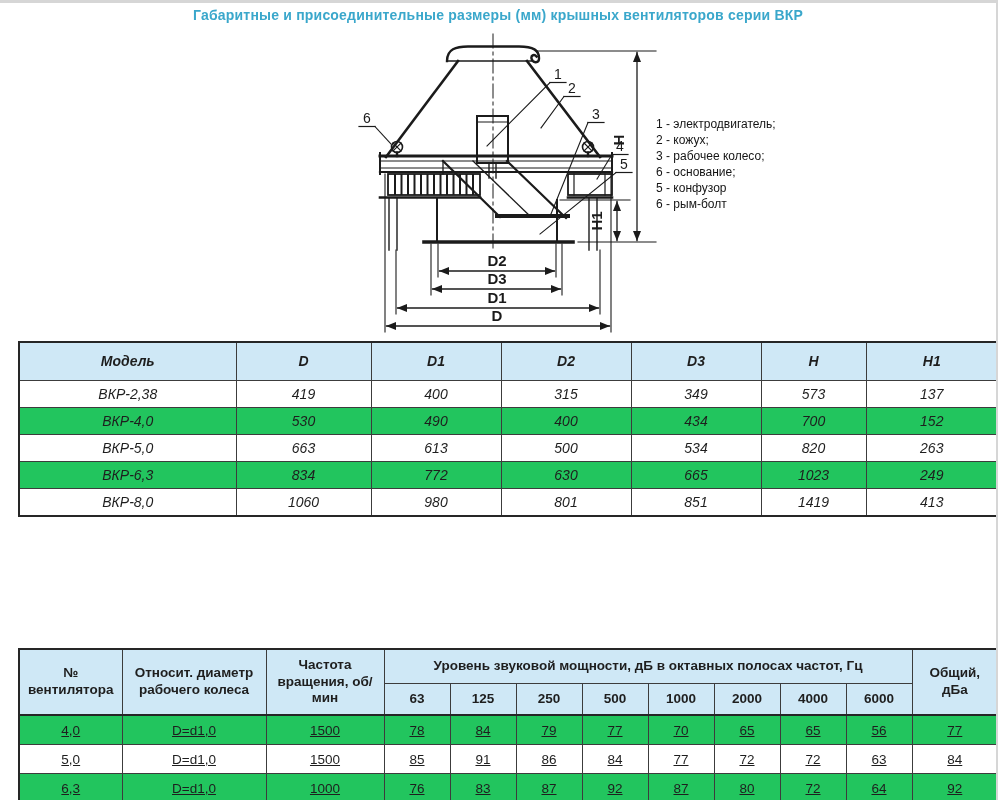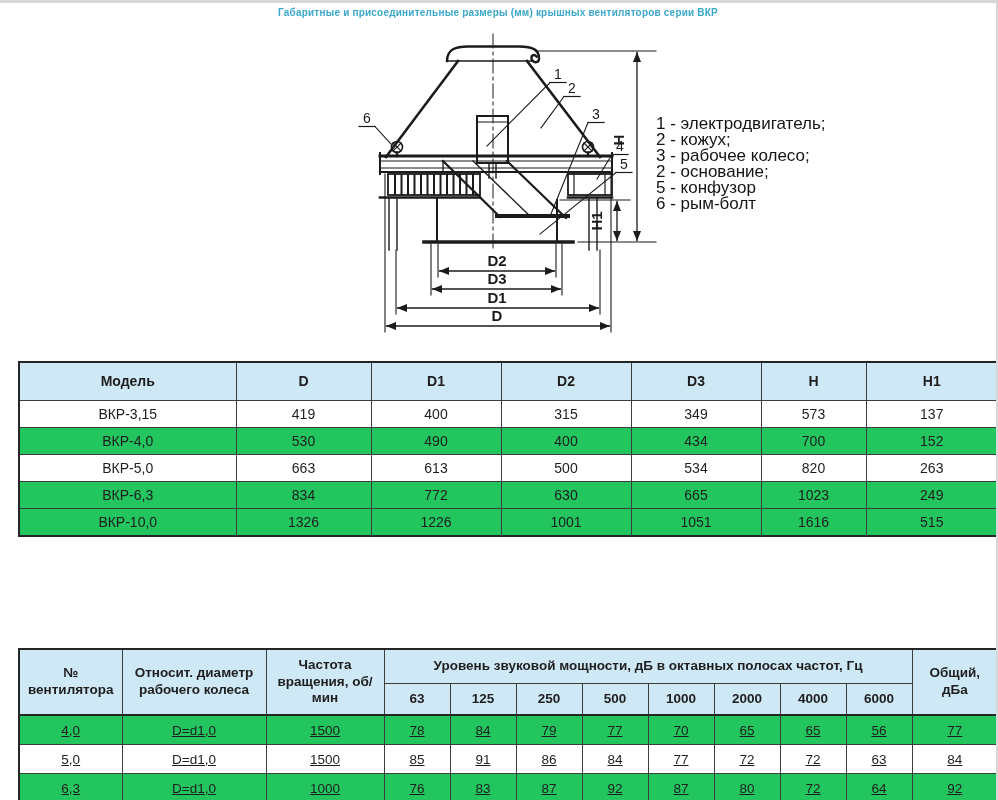--- a/index.html
+++ b/index.html
@@ -3,42 +3,42 @@
 <meta charset="utf-8">
 <style>
   html,body{margin:0;padding:0;background:#fff;}
   .page{
     position:relative;width:998px;height:800px;overflow:hidden;background:#fff;
     font-family:"Liberation Sans",sans-serif;color:#1e1e1e;box-sizing:border-box;
     border-top:3px solid #d6d6d6;border-right:2px solid #d6d6d6;
   }
   .title{
     position:absolute;left:0;width:100%;text-align:center;
-    font-size:10px;font-weight:bold;color:#3aa7cb;letter-spacing:.2px;
+    font-size:14px;font-weight:bold;color:#3aa7cb;letter-spacing:.2px;
   }
   .t1pos{top:4px;}
   .t2pos{top:601px;}
   .diagram{position:absolute;top:25px;left:0;width:998px;height:332px;}
   .diagram svg{position:absolute;top:0;left:0;}
   .ln{stroke:#1b1b1b;fill:none;stroke-linecap:square;}
   .txt{fill:#1b1b1b;stroke:none;font-family:"Liberation Sans",sans-serif;}
   .dimlbl{font-size:15px;font-weight:bold;}
   .callout{font-size:14px;}
   .legend{
-    position:absolute;left:656px;top:88px;font-size:17px;line-height:16px;
+    position:absolute;left:656px;top:88px;font-size:12px;line-height:16px;
     color:#141414;white-space:nowrap;
   }
   table{
     position:absolute;left:18px;width:979px;border-collapse:collapse;table-layout:fixed;
     background:#fff;font-size:14px;color:#1e1e1e;border:2px solid #262626;
   }
   th,td{border:1px solid #3c3c3c;text-align:center;vertical-align:middle;padding:0;}
   thead th{background:#cfe8f6;font-weight:bold;line-height:1.25;}
   tr.alt td{background:#22c55e;}
-  .dims-table{top:358px;}
+  .dims-table{top:338px;font-style:italic;}
   .dims-table thead th{height:37px;}
   .dims-table td{height:26px;}
   .ac-table{top:645px;font-size:13.5px;}
   .ac-table thead{border-bottom:2px solid #262626;}
   .ac-table thead tr.tier1 th{height:31px;padding:1px 5px;}
   .ac-table thead tr.tier2 th{height:30px;}
   .ac-table td{height:28px;text-decoration:underline;}
 </style>
 </head>
 <body>
@@ -205,21 +205,21 @@
         <text class="txt callout" x="367" y="95" text-anchor="middle">6</text>
         <line class="ln" x1="359" y1="98.5" x2="375" y2="98.5" stroke-width="1.2"></line>
         <line class="ln" x1="375" y1="98.5" x2="391" y2="116" stroke-width="1.1"></line>
       </g>
     </svg>
 
     <div class="legend">
       <div>1 - электродвигатель;</div>
       <div>2 - кожух;</div>
       <div>3 - рабочее колесо;</div>
-      <div>2 - основание;</div>
+      <div>6 - основание;</div>
       <div>5 - конфузор</div>
       <div>6 - рым-болт</div>
     </div>
   </div>
 
   <table class="dims-table">
     <colgroup>
       <col style="width:217px">
         <col style="width:135px">
         <col style="width:130px">
@@ -234,21 +234,21 @@
         <th>D</th>
         <th>D1</th>
         <th>D2</th>
         <th>D3</th>
         <th>H</th>
         <th>H1</th>
       </tr>
     </thead>
     <tbody>
       <tr>
-        <td>ВКР-3,15</td>
+        <td>ВКР-2,38</td>
         <td>419</td>
         <td>400</td>
         <td>315</td>
         <td>349</td>
         <td>573</td>
         <td>137</td>
       </tr>
       <tr class="alt">
         <td>ВКР-4,0</td>
         <td>530</td>
@@ -269,28 +269,28 @@
       </tr>
       <tr class="alt">
         <td>ВКР-6,3</td>
         <td>834</td>
         <td>772</td>
         <td>630</td>
         <td>665</td>
         <td>1023</td>
         <td>249</td>
       </tr>
-      <tr class="alt">
-        <td>ВКР-10,0</td>
-        <td>1326</td>
-        <td>1226</td>
-        <td>1001</td>
-        <td>1051</td>
-        <td>1616</td>
-        <td>515</td>
+      <tr>
+        <td>ВКР-8,0</td>
+        <td>1060</td>
+        <td>980</td>
+        <td>801</td>
+        <td>851</td>
+        <td>1419</td>
+        <td>413</td>
       </tr>
     </tbody>
   </table>
 
 
   <table class="ac-table">
     <colgroup>
       <col style="width:103px">
         <col style="width:144px">
         <col style="width:118px">

